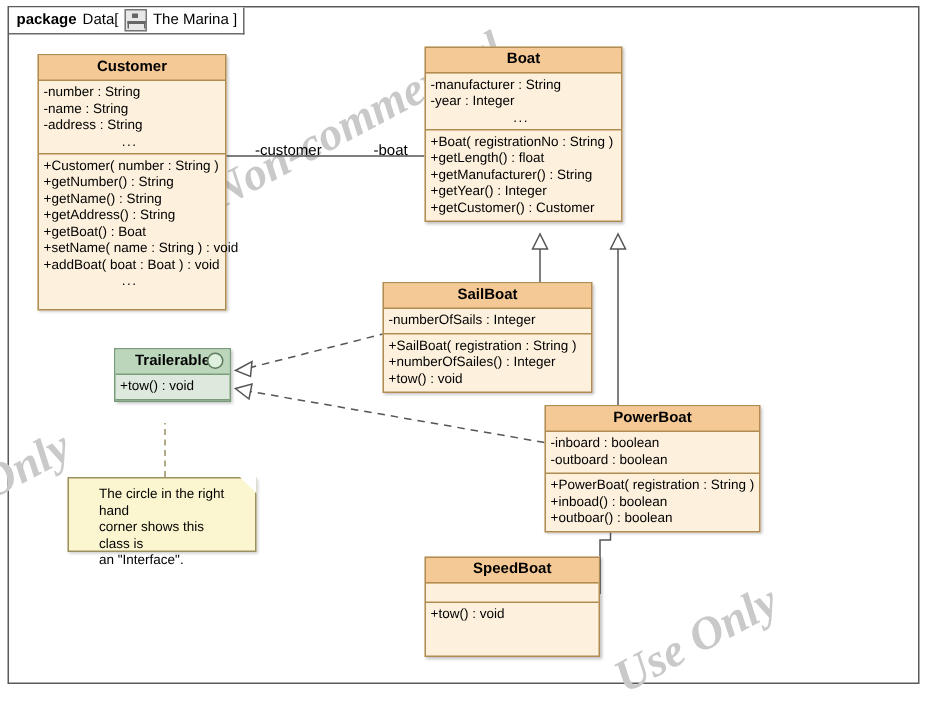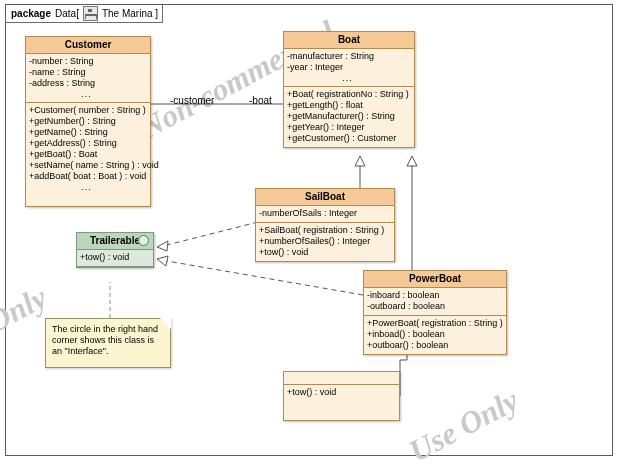--- a/index.html
+++ b/index.html
@@ -157,21 +157,21 @@
     background: #dff0df;
   }
 
   
   .note {
     position: absolute;
     box-sizing: border-box;
     background: #fbf6cf;
     border: 1px solid #9a9060;
     z-index: 5;
-    padding: 5px 6px;
+    padding: 5px 20px;
     box-shadow: 1px 1px 2px rgba(0,0,0,0.2);
   }
   .note .fold {
     position: absolute;
     right: -1px; top: -1px;
     width: 0; height: 0;
     border-left: 11px solid transparent;
     border-top: 11px solid #ffffff;
   }
   .note .ntxt {
@@ -288,20 +288,21 @@
       <div class="row">-outboard : boolean</div>
     </div>
     <div class="compartment">
       <div class="row">+PowerBoat( registration : String )</div>
       <div class="row">+inboad() : boolean</div>
       <div class="row">+outboar() : boolean</div>
     </div>
   </div>
 
   <div class="uml" style="left:283px; top:371px; width:117px;">
+    <div class="title">SpeedBoat</div>
     <div class="compartment" style="height:7px;"></div>
     <div class="compartment" style="height:30px;">
       <div class="row">+tow() : void</div>
     </div>
   </div>
 
   <div class="uml iface" style="left:76px; top:232px; width:78px;">
     <div class="title">
       <span class="iface-circle"></span>
       <span>Trailerable</span>

